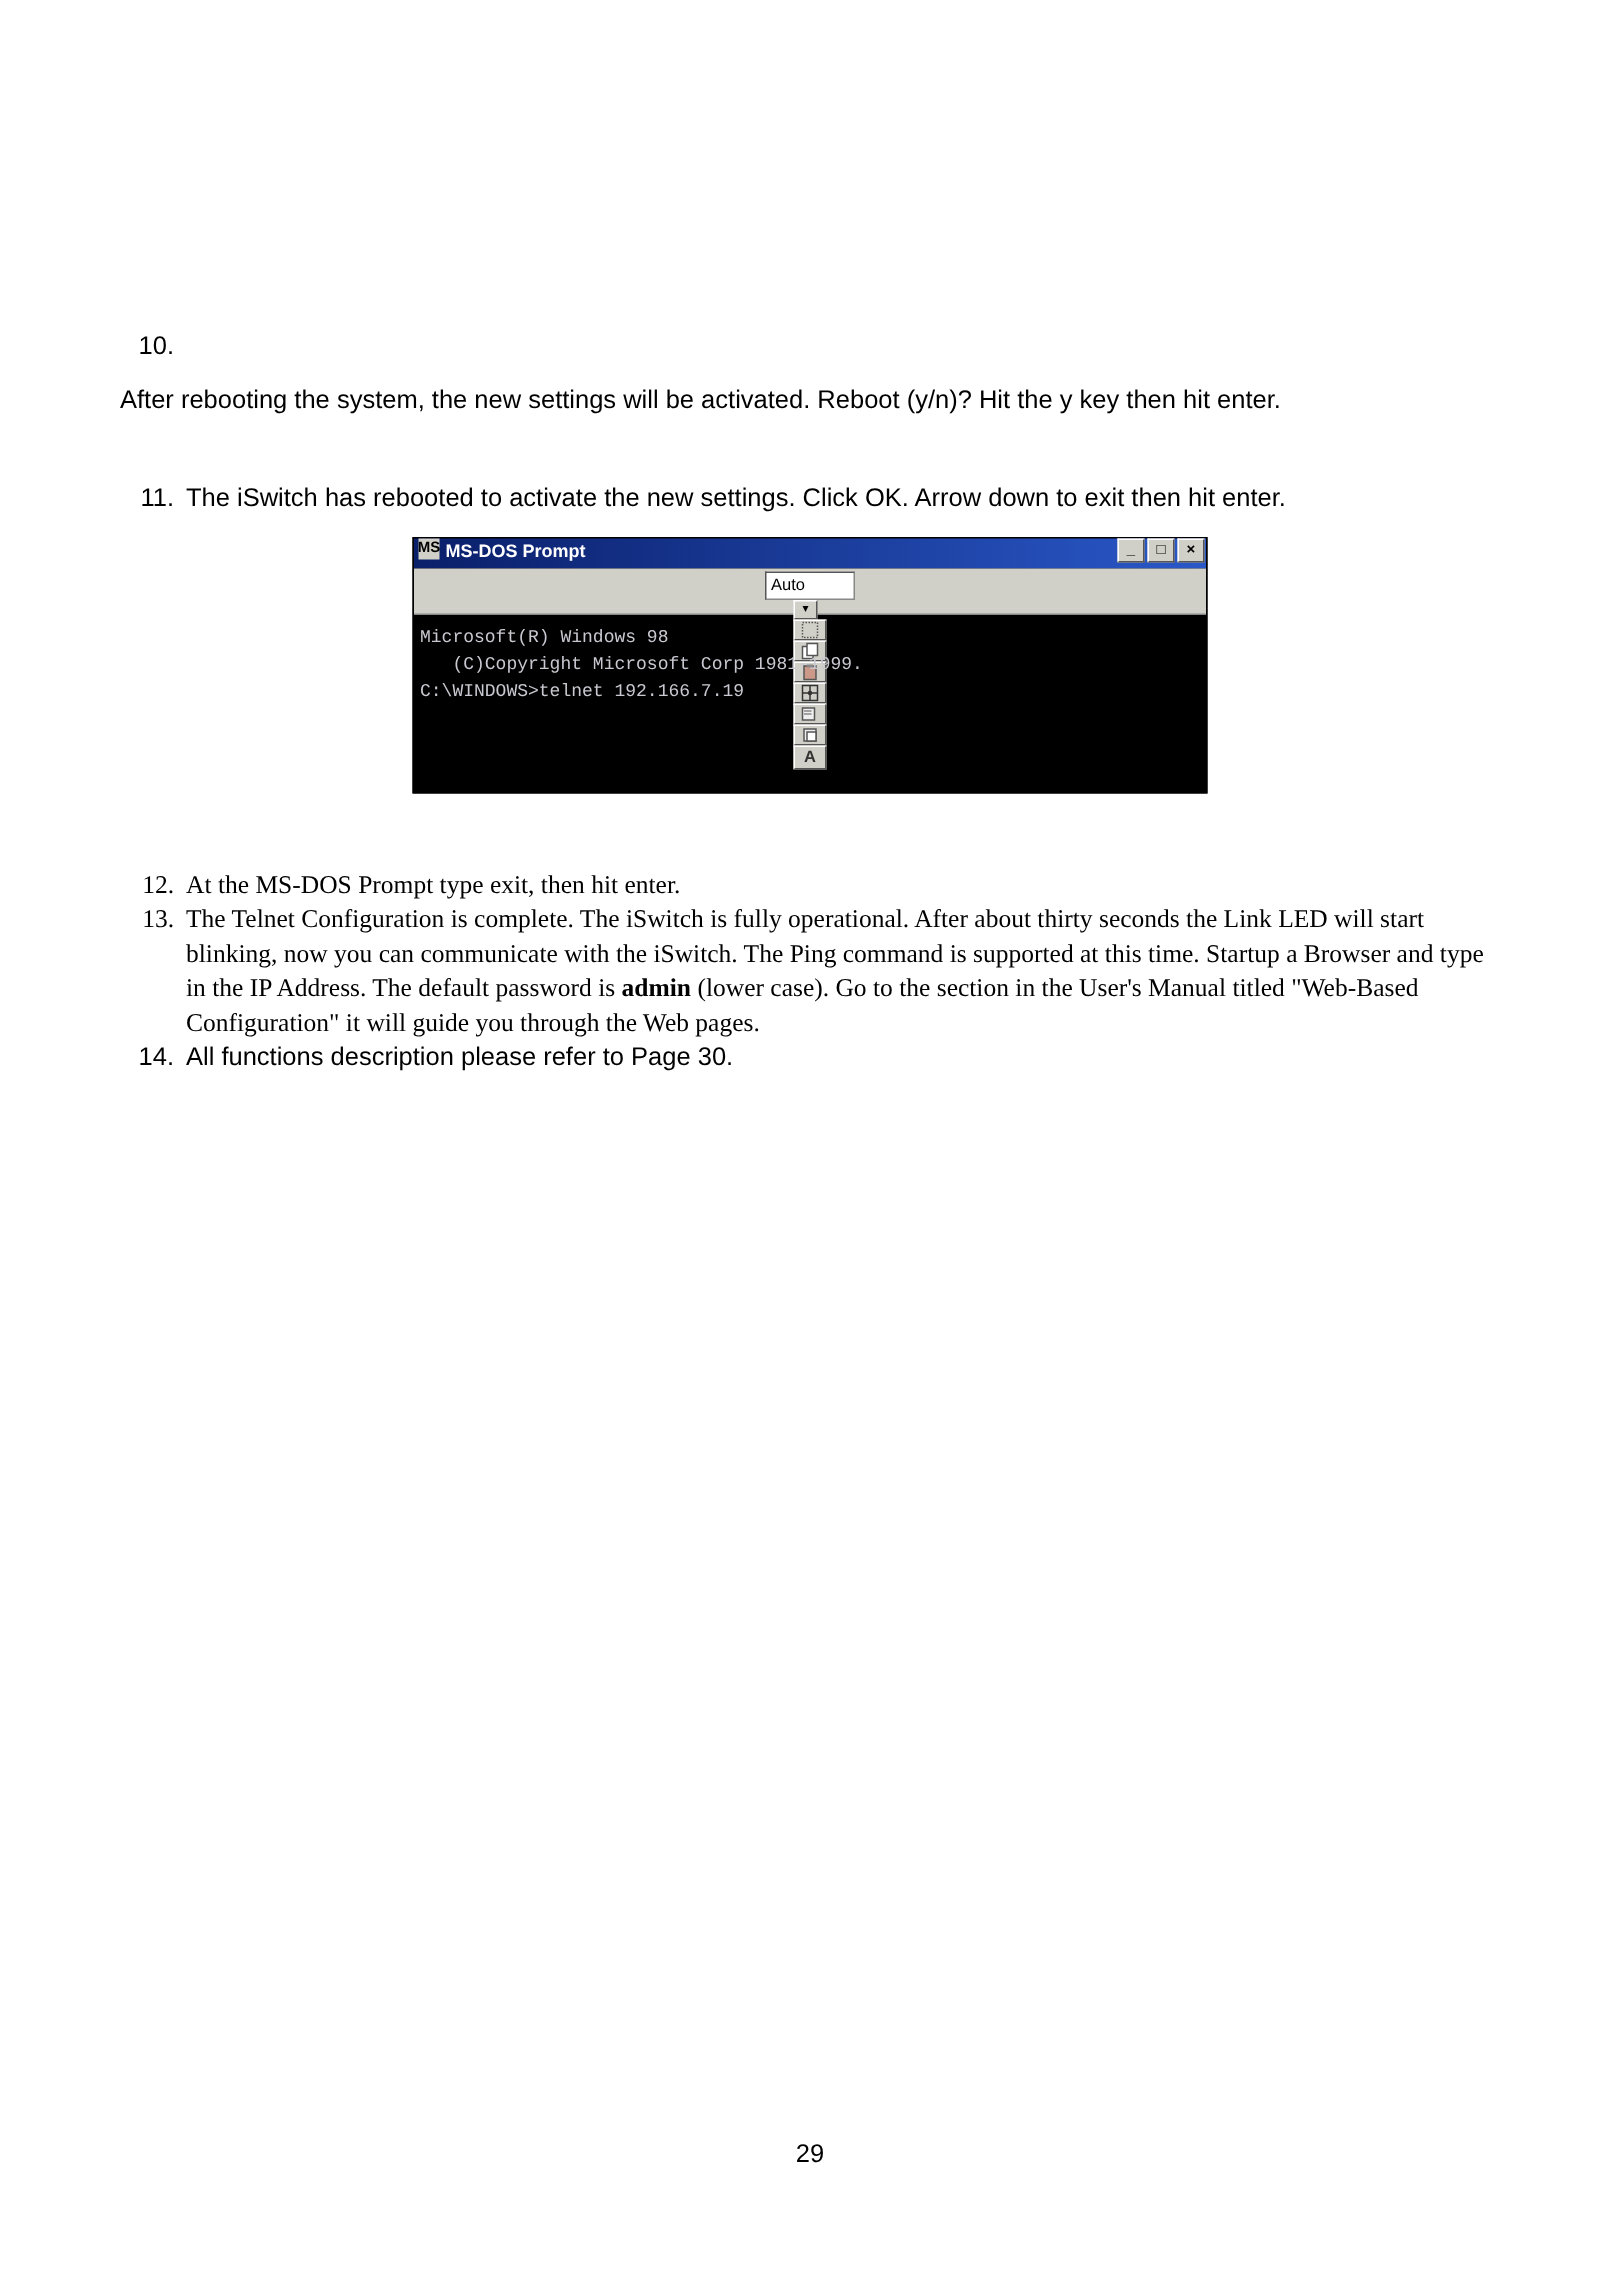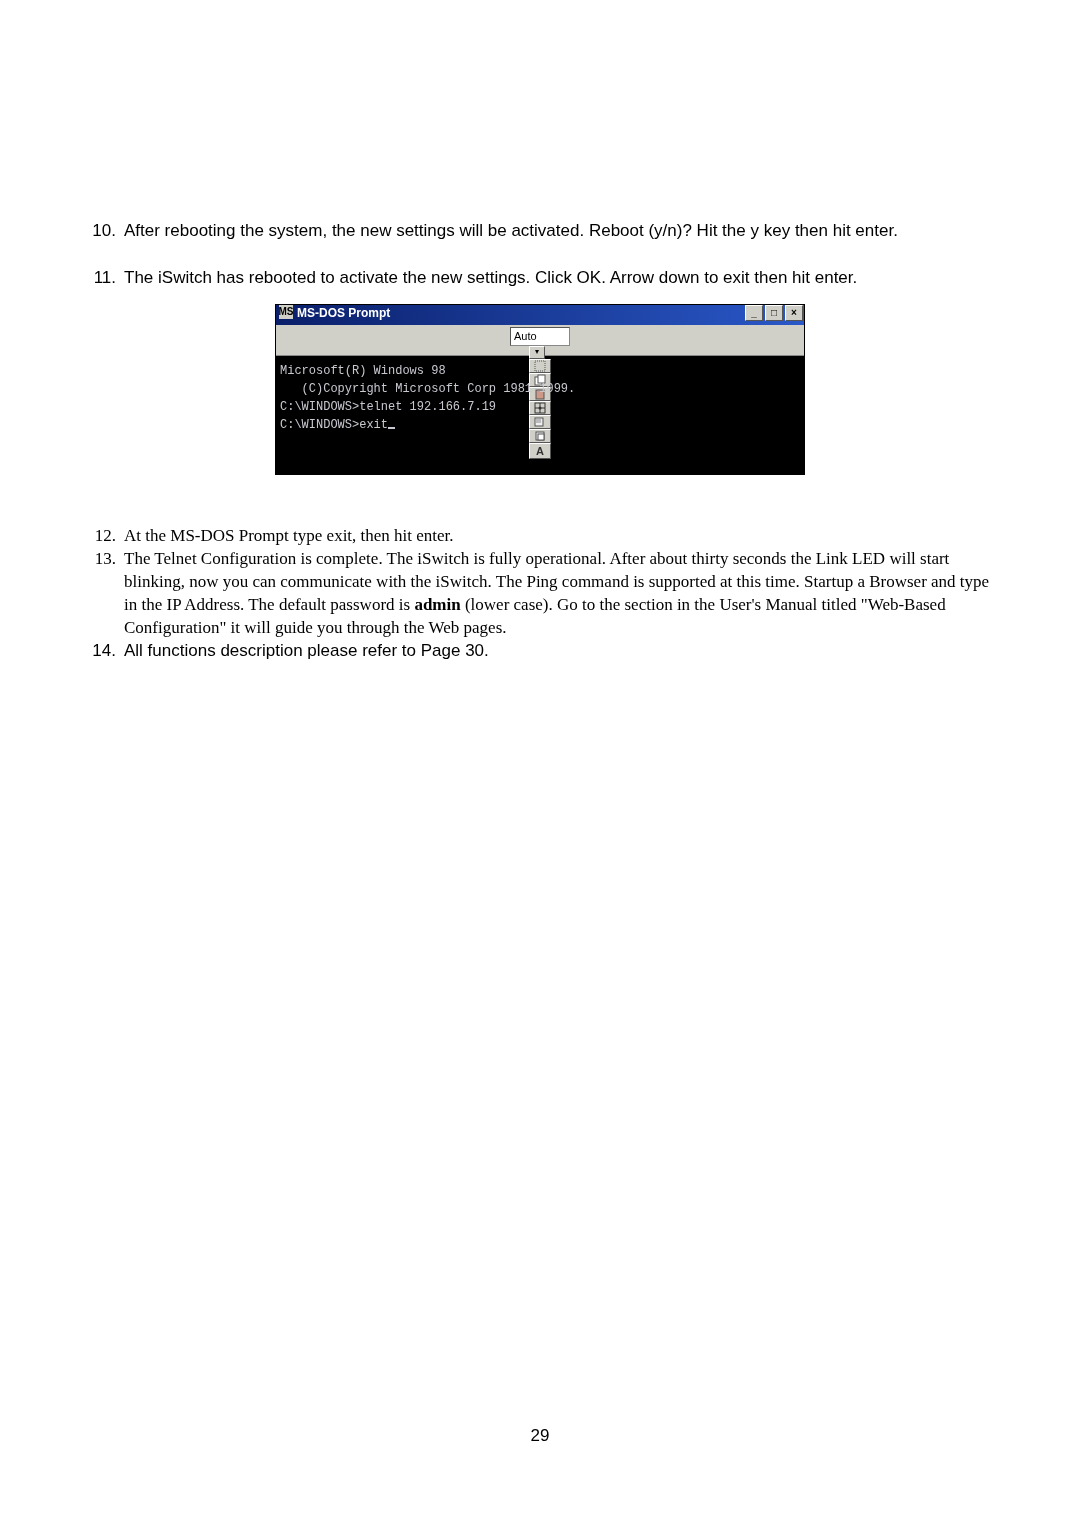--- a/index.html
+++ b/index.html
@@ -26,21 +26,22 @@
   .item .num {
     width: 36px;
     flex: 0 0 36px;
     text-align: right;
     padding-right: 8px;
   }
   .item .txt {
     flex: 1;
   }
   .big-gap {
-    margin-bottom: 24px;
+    margin-bottom: 42px;
+    flex-direction: column;
   }
   .small-gap {
     margin-bottom: 0px;
     font-family: Liberation Serif, serif;
   }
 
   
   .dos-wrap {
     width: 530px;
     margin: 12px auto 50px auto;
@@ -251,21 +252,20 @@
         <div class="tool-btn">
             <span class="bold">A</span>
           </div>
       </div>
       <div class="terminal">
         <div class="term-line">Microsoft(R) Windows 98</div>
         <div class="term-line">   (C)Copyright Microsoft Corp 1981-1999.</div>
         <div class="term-line"></div>
         <div class="term-line">C:\WINDOWS&gt;telnet 192.166.7.19</div>
         <div class="term-line"></div>
-        <div class="term-line"><span>C:\WINDOWS&gt;</span><span>exit</span><span class="cursor"></span></div>
       </div>
     </div>
   </div>
 
   <div class="item small-gap">
     <div class="num">12.</div>
     <div class="txt">At the MS-DOS Prompt type exit, then hit enter.</div>
   </div>
 
   <div class="item small-gap">

